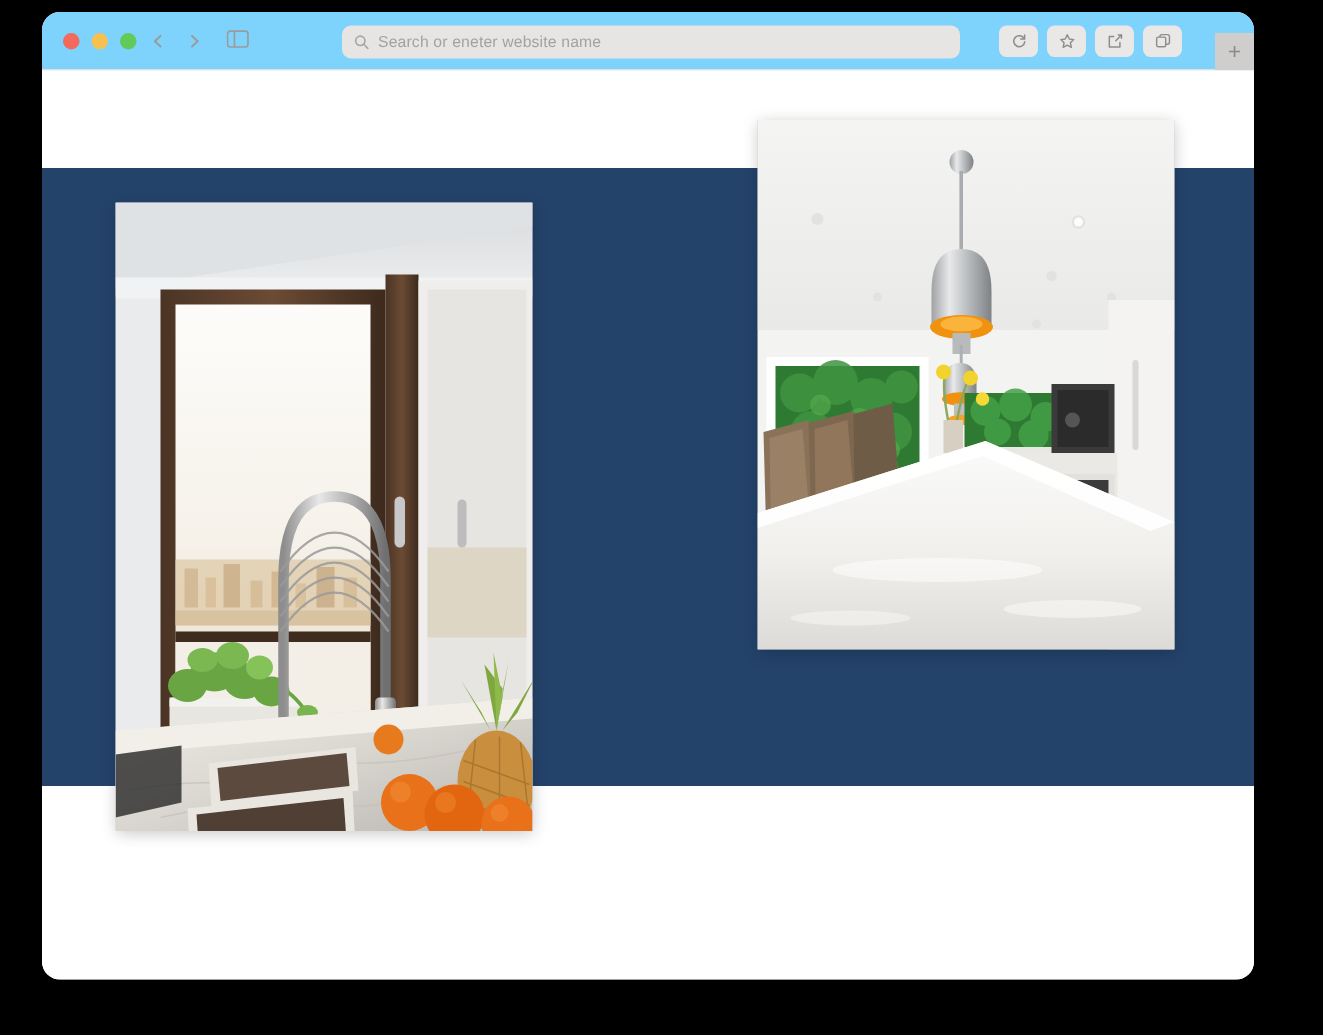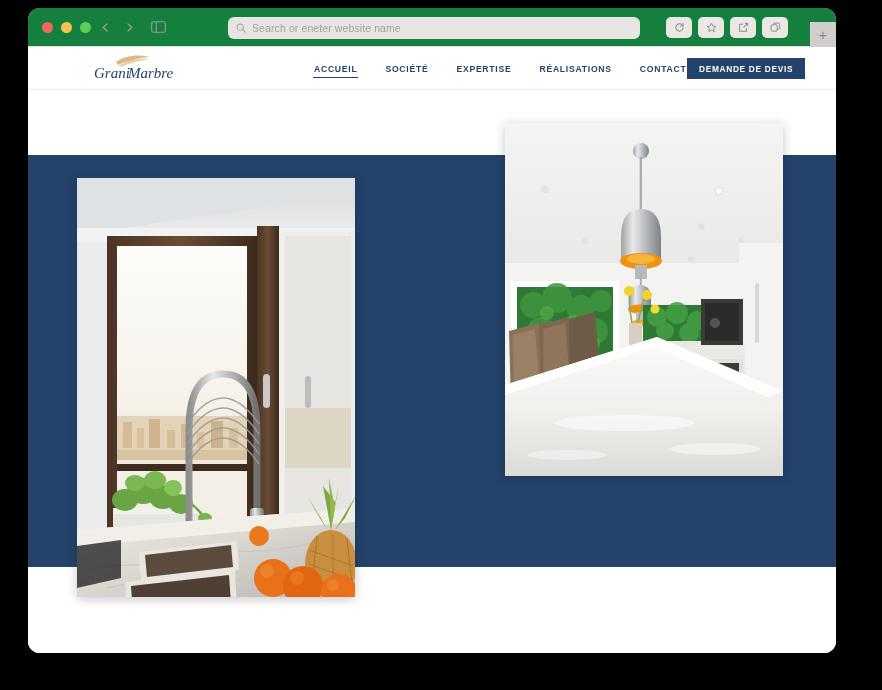--- a/index.html
+++ b/index.html
@@ -29,21 +29,21 @@
     background: #ffffff;
     border-radius: 12px;
     overflow: hidden;
     box-shadow: 0 6px 26px rgba(0,0,0,0.45);
   }
 
   
   .chrome {
     position: relative;
     height: 39px;
-    background: #15803d;
+    background: #7dd3fc;
     border-bottom: 1px solid #e0dfde;
   }
 
   .traffic {
     position: absolute;
     left: 14px;
     top: 14px;
     display: flex;
     gap: 8px;
   }
@@ -316,41 +316,20 @@
               </svg>
           </span>
         </div>
       </div>
 
       <div class="tabstrip">+</div>
     </div>
 
     <div class="viewport">
 
-      <div class="site-header">
-
-        <div class="logo">
-          <svg viewBox="0 0 92 36" fill="none">
-            <path d="M28 12 C36 5, 52 4, 62 7 C52 8, 38 11, 30 15 Z" fill="#d9b07c" opacity="0.9"></path>
-            <path d="M31 15.5 C39 9.5, 53 8, 61 9.5 C52 11, 40 13.5, 33 17 Z" fill="#e6c79a" opacity="0.85"></path>
-            <text x="6" y="28" font-family="'Liberation Serif', serif" font-size="15" font-style="italic" fill="#24436b">Grani</text>
-            <text x="40" y="28" font-family="'Liberation Serif', serif" font-size="15" font-style="italic" fill="#24436b">Marbre</text>
-          </svg>
-        </div>
-
-        <nav class="mainnav">
-          <a class="navlink active" href="#">ACCUEIL</a>
-          <a class="navlink" href="#">SOCIÉTÉ</a>
-          <a class="navlink" href="#">EXPERTISE</a>
-          <a class="navlink" href="#">RÉALISATIONS</a>
-          <a class="navlink" href="#">CONTACT</a>
-        </nav>
-
-        <button class="cta">DEMANDE DE DEVIS</button>
-      </div>
 
       <div class="hero">
 
         <div class="navy-band"></div>
 
         <div class="photo photo-left">
           <svg viewBox="0 0 278 419" preserveAspectRatio="xMidYMid slice">
             <defs>
               <linearGradient id="skyG" x1="0" y1="0" x2="0" y2="1">
                 <stop offset="0%" stop-color="#fdfcfa"></stop>

